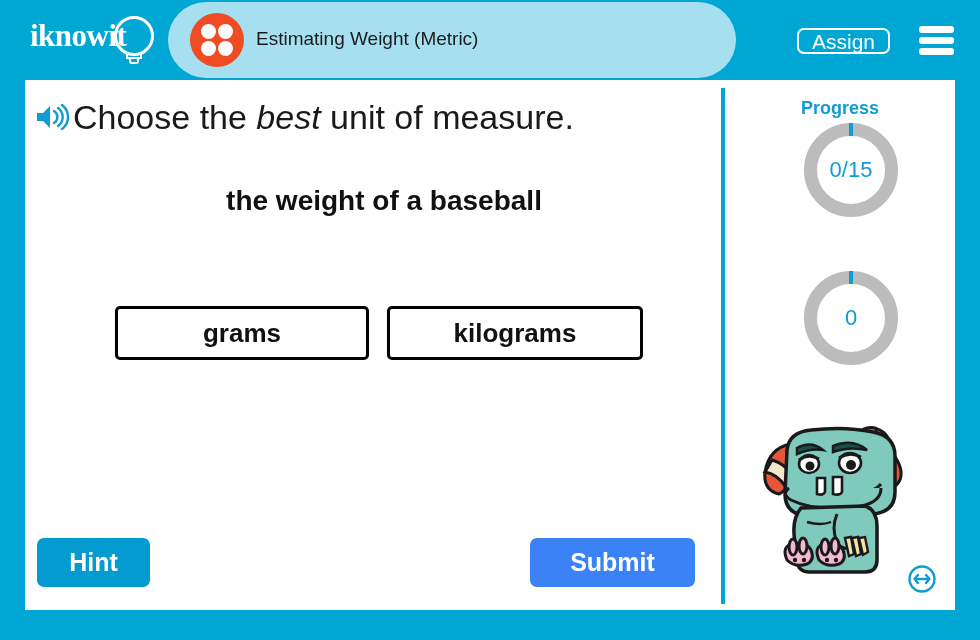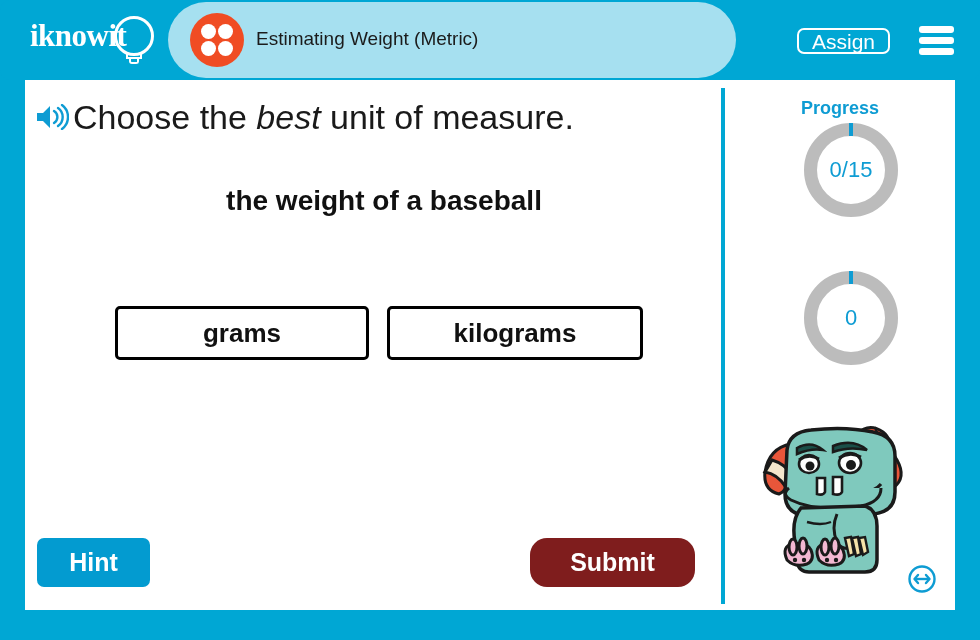--- a/index.html
+++ b/index.html
@@ -215,22 +215,22 @@
     font-size: 25px;
     font-weight: bold;
     text-align: center;
     line-height: 48px;
     cursor: pointer;
   }
   .submit-btn {
     position: absolute;
     left: 505px; top: 458px;
     width: 165px; height: 49px;
-    background: #7f1d1d;
-    border-radius: 17px;
+    background: #3b82f6;
+    border-radius: 7px;
     color: #ffffff;
     font-size: 25px;
     font-weight: bold;
     text-align: center;
     line-height: 48px;
     cursor: pointer;
   }
 
   
   .divider {

